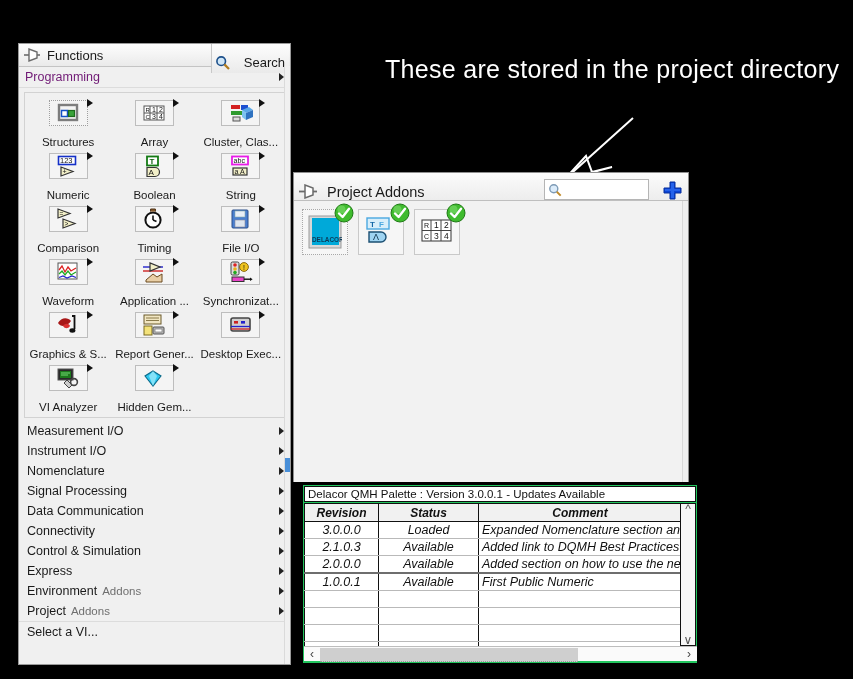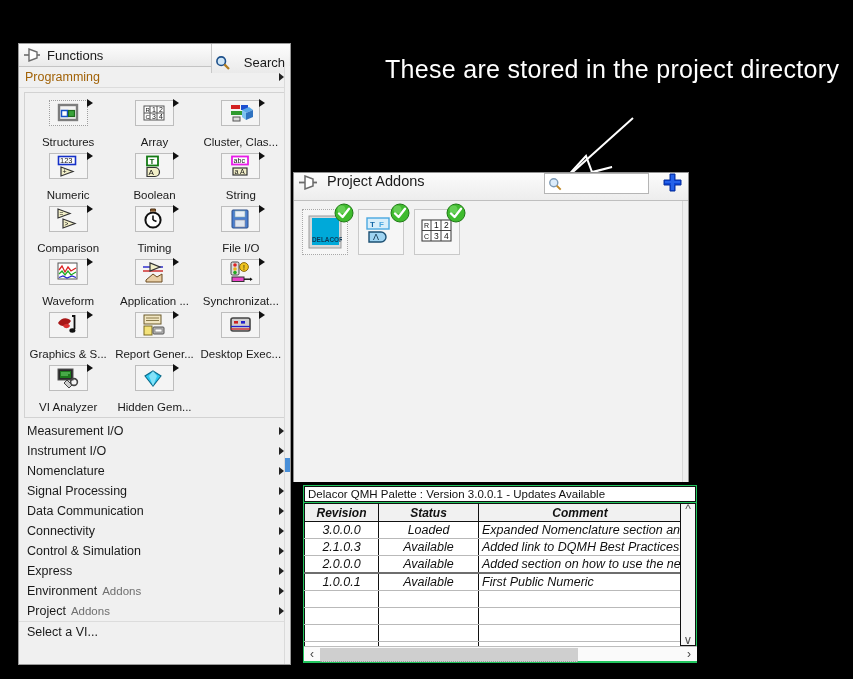--- a/index.html
+++ b/index.html
@@ -34,21 +34,21 @@
   .fn-title{font-size:13px;color:#1a1a1a;margin-left:4px;}
   .fn-search{
     position:absolute;right:1px;top:0;height:21px;display:flex;align-items:center;
     gap:14px;padding:8px 4px 0 3px;border-left:1px solid #c8c8c8;
     background:linear-gradient(#fdfdfd,#eaeaea);
   }
   .fn-search span{font-size:13px;color:#1a1a1a;}
 
   .fn-rowhdr{
     height:20px;display:flex;align-items:center;justify-content:space-between;
-    padding:0 6px 0 6px;font-size:12.5px;color:#a16207;
+    padding:0 6px 0 6px;font-size:12.5px;color:#701a75;
     border-bottom:1px solid #dcdcdc;background:#f0f0f0;
   }
   .caret{width:0;height:0;border-left:5px solid #222;border-top:4px solid transparent;border-bottom:4px solid transparent;}
 
   .fn-grid-wrap{
     margin:4px 5px 0 5px;border:1px solid #d2d2d2;background:#f0f0f0;
     padding:4px 0 2px 0;
   }
   .fn-grid{display:grid;grid-template-columns:repeat(3,1fr);}
   .fn-cell{
@@ -80,21 +80,21 @@
   }
   .fn-scroll i{position:absolute;left:0;top:392px;width:5px;height:14px;background:#4a90d9;display:block;}
 
   
   .pa-win{
     position:absolute;left:293px;top:172px;width:396px;height:310px;
     background:#f2f2f2;border:1px solid #8f8f8f;box-sizing:border-box;
     box-shadow:1px 1px 0 rgba(0,0,0,.25);
   }
   .pa-titlebar{
-    height:27px;display:flex;align-items:flex-start;
+    height:27px;display:flex;align-items:flex-end;
     background:linear-gradient(#fbfbfb,#ededed);border-bottom:1px solid #bfbfbf;
     padding:0 3px;
   }
   .pa-title{font-size:14.5px;color:#1a1a1a;margin-left:8px;flex:1;}
   .pa-searchbox{
     width:100px;height:19px;background:#fff;border:1px solid #b5b5b5;
     display:flex;align-items:center;padding-left:3px;margin-right:10px;
   }
   .pa-plus{width:26px;display:flex;align-items:center;justify-content:center;}
   .pa-body{position:relative;height:281px;background:#f2f2f2;padding:8px 0 0 8px;box-sizing:border-box;}

